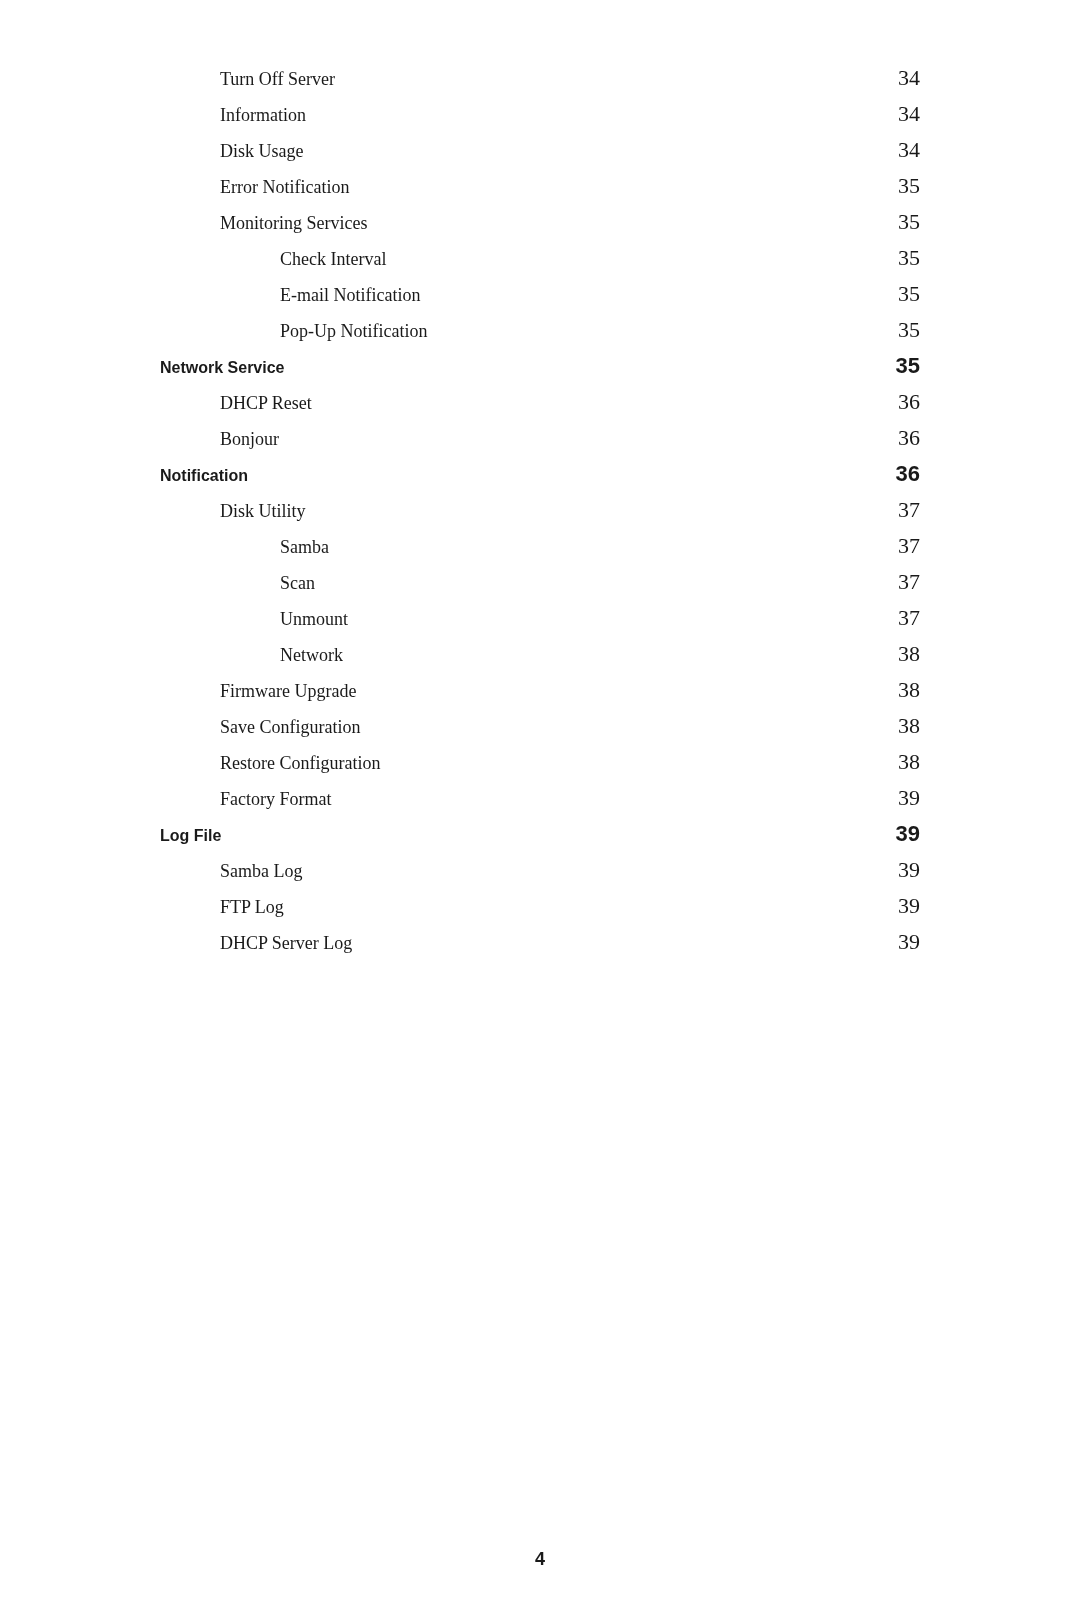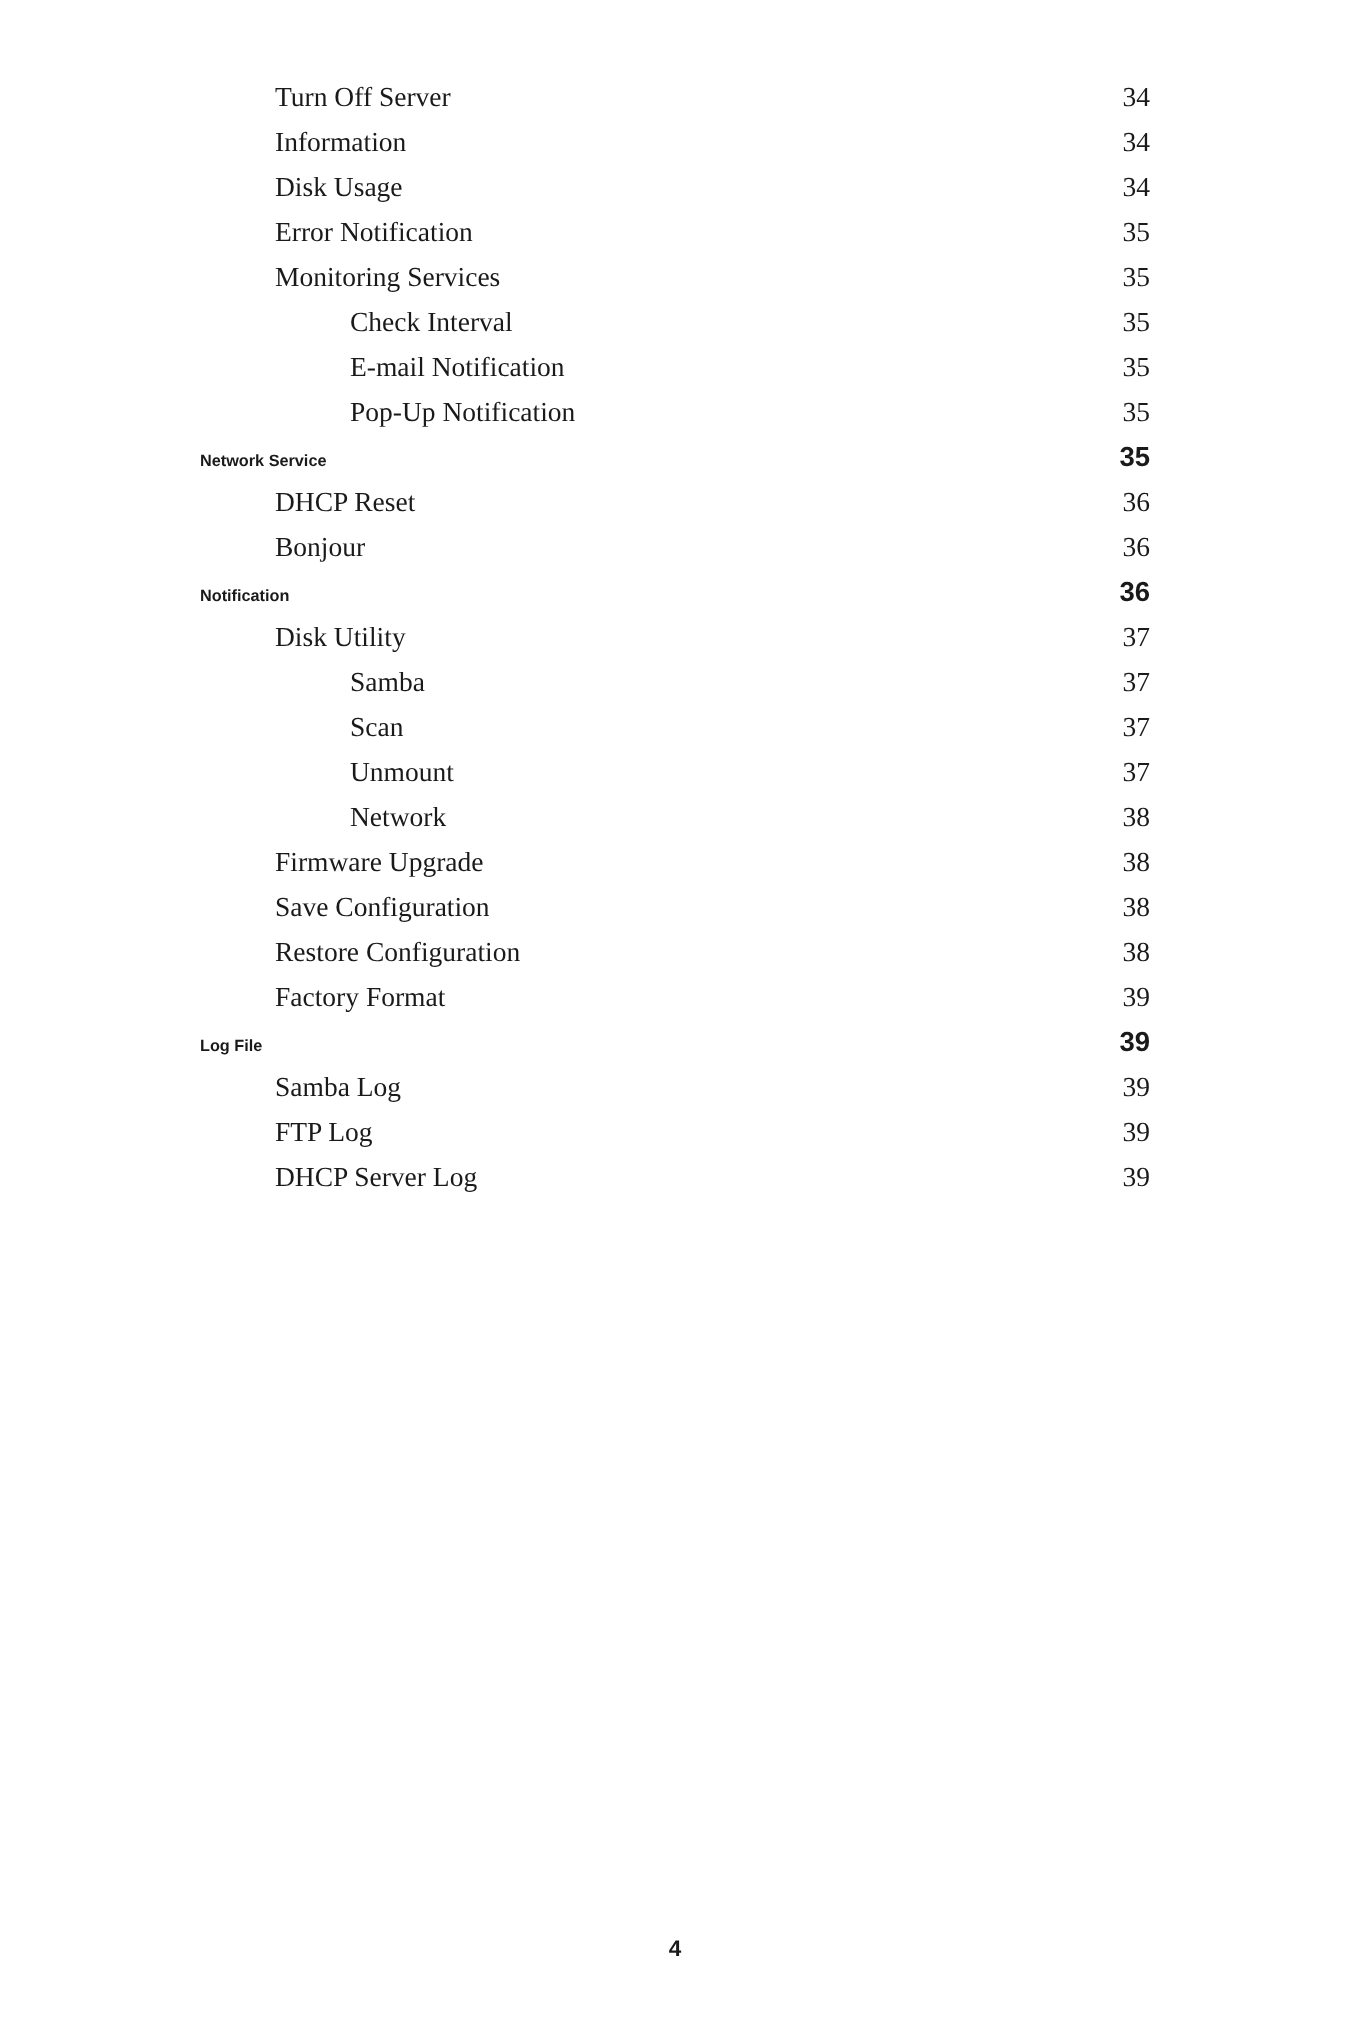--- a/index.html
+++ b/index.html
@@ -23,30 +23,30 @@
     }
 
     .toc-row {
       display: flex;
       justify-content: space-between;
       align-items: baseline;
       padding: 5px 0;
     }
 
     .toc-row .label {
-      font-size: 22px;
+      font-size: 18px;
     }
 
     .toc-row .label.italic {
     }
 
     .toc-row .label.bold {
       font-weight: bold;
       font-family: Arial, Helvetica, sans-serif;
-      font-size: 13px;
+      font-size: 16px;
     }
 
     .toc-row .label.indent-1 {
       padding-left: 60px;
     }
 
     .toc-row .label.indent-2 {
       padding-left: 120px;
     }
 

